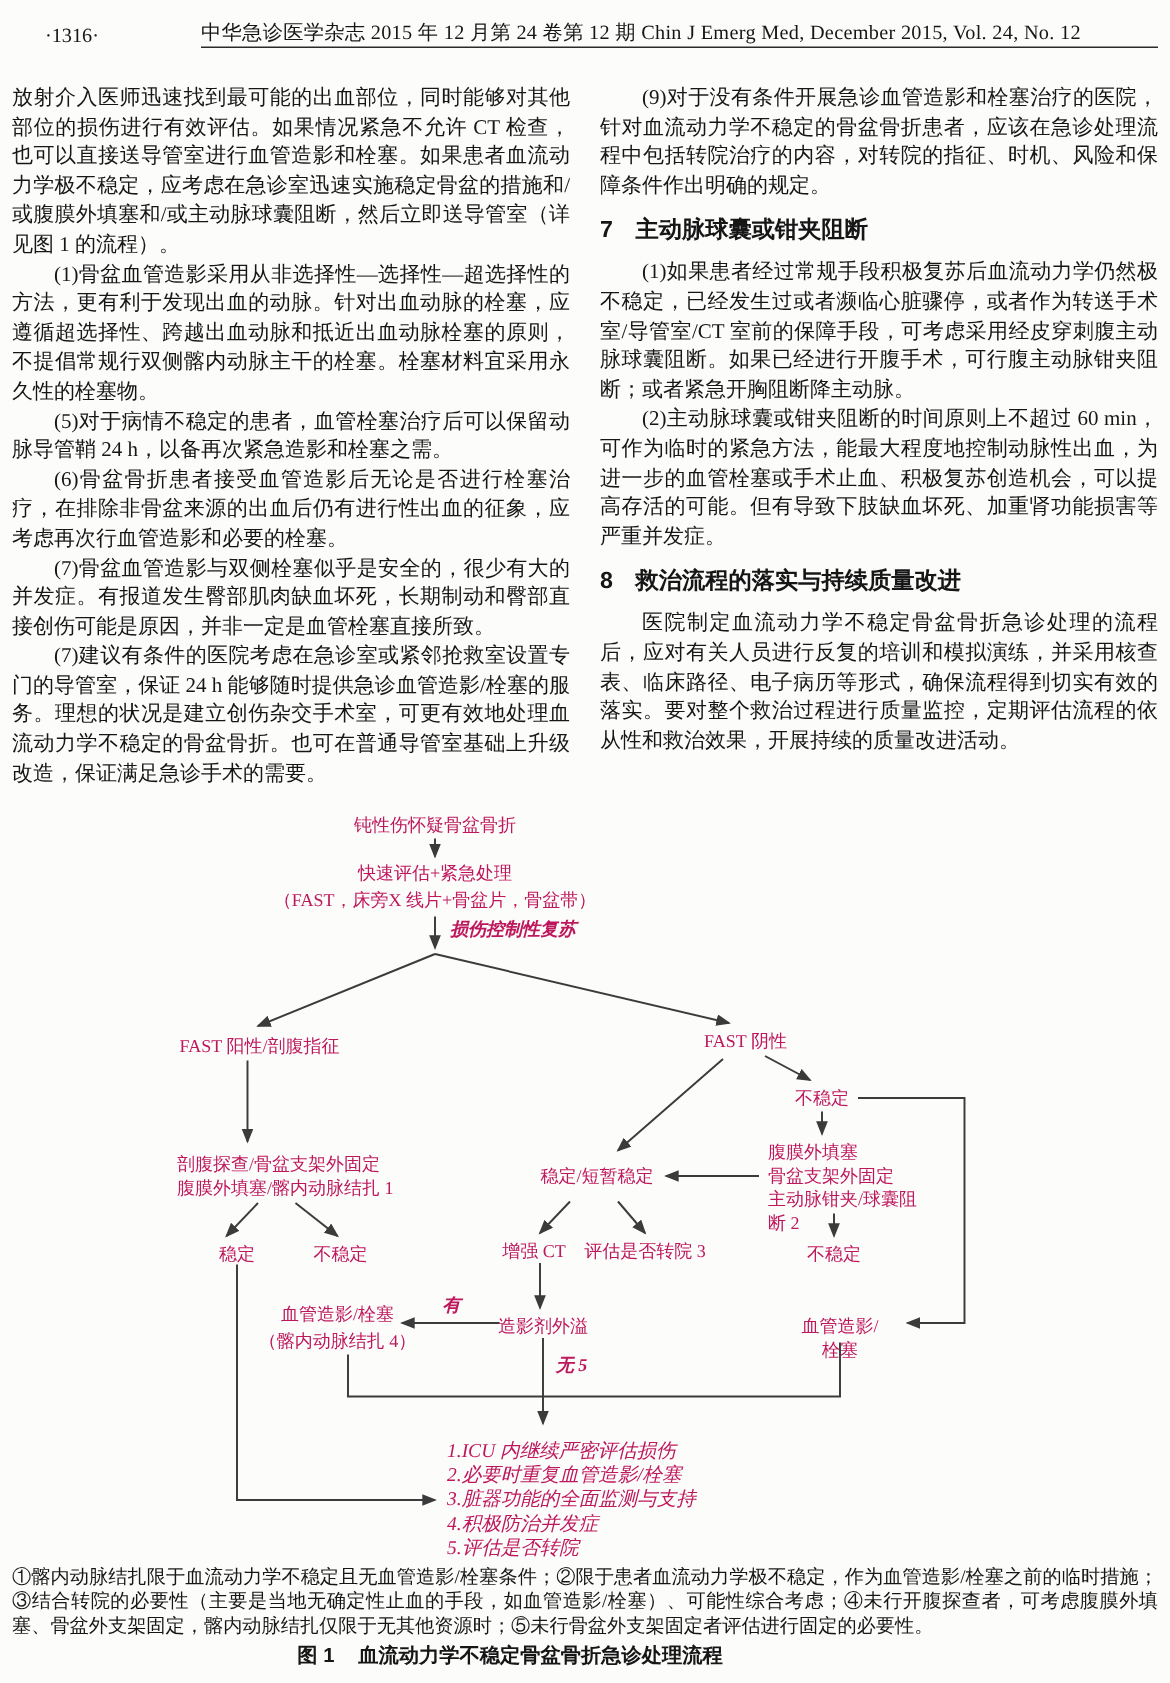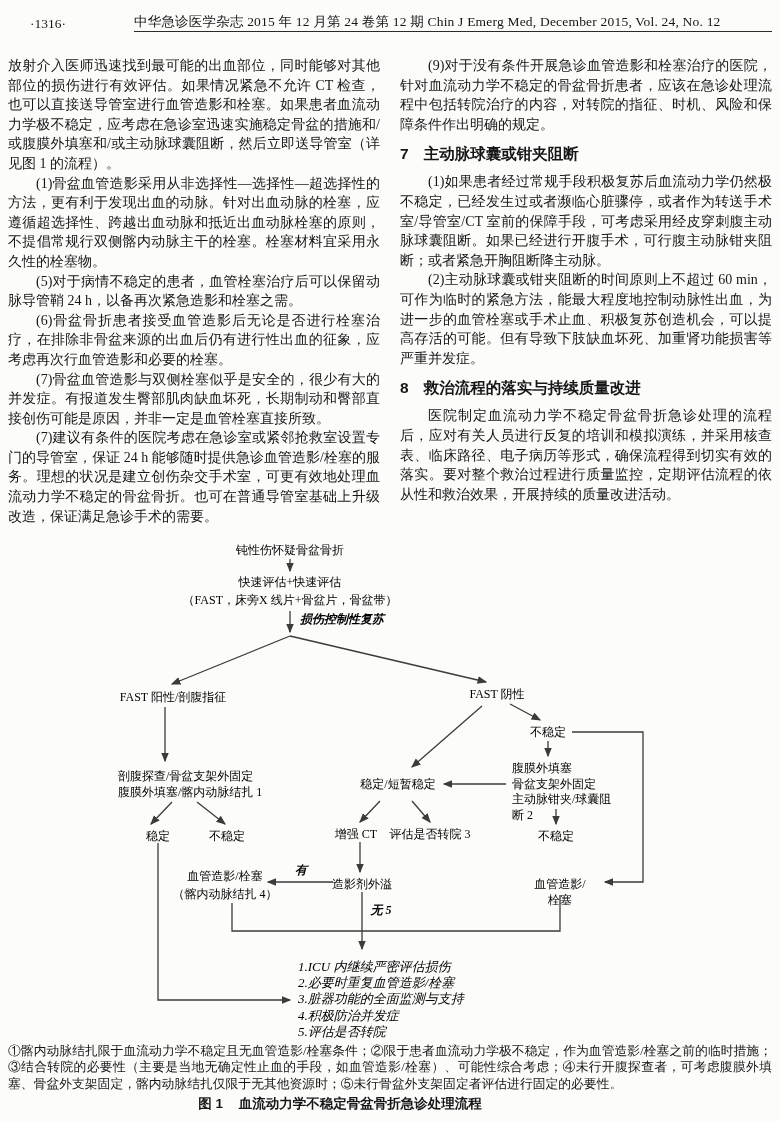--- a/index.html
+++ b/index.html
@@ -18,21 +18,21 @@
   .col{width:372px;font-size:14px;line-height:19.6px;text-align:justify;}
   .para{margin:0;text-indent:2em;}
   .para.noindent{text-indent:0;}
   .section-heading{
     font-family:"Liberation Sans","DejaVu Sans",sans-serif;
     font-weight:bold;font-size:15.5px;line-height:20px;
     margin:10px 0 8px;display:flex;text-indent:0;
   }
   .section-heading .num{margin-right:15px;}
   
-  .flowchart{position:absolute;top:540px;left:0;width:616px;height:502px;font-size:12px;color:#000000;line-height:15.5px;}
+  .flowchart{position:absolute;top:540px;left:0;width:616px;height:502px;font-size:12px;color:#be185d;line-height:15.5px;}
   .flowchart svg{position:absolute;left:0;top:0;pointer-events:none;}
   .fnode{position:absolute;white-space:pre-line;}
   .fnode.centered{transform:translateX(-50%);text-align:center;}
   .fnode.lh18{line-height:18px;}
   .ital{font-style:italic;font-weight:bold;}
   .icu-list{font-size:13px;line-height:16.2px;font-style:italic;}
   
   .footnotes{position:absolute;top:1043px;left:8px;width:764px;font-size:12.8px;line-height:16.4px;text-align:justify;}
   .caption{position:absolute;top:1095px;left:0;width:680px;text-align:center;
     font-family:"Liberation Sans","DejaVu Sans",sans-serif;font-weight:bold;font-size:13.5px;}
@@ -98,21 +98,21 @@
         <path d="M412,261 L430,282" marker-end="url(#ah)"></path>
         <path d="M360,302 V332" marker-end="url(#ah)"></path>
         <path d="M333,342 H268" marker-end="url(#ah)"></path>
         <path d="M362,352 V409" marker-end="url(#ah)"></path>
         <path d="M232,363 V391 H560 V355"></path>
         <path d="M158,303 V460 H290" marker-end="url(#ah)"></path>
       </g>
     </svg>
 
     <div class="fnode centered" style="left:290px;top:3px;">钝性伤怀疑骨盆骨折</div>
-    <div class="fnode centered lh18" style="left:290px;top:33px;">快速评估+快速评估
+    <div class="fnode centered lh18" style="left:290px;top:33px;">快速评估+紧急处理
 （FAST，床旁X 线片+骨盆片，骨盆带）</div>
     <div class="fnode ital" style="left:300px;top:72px;">损伤控制性复苏</div>
     <div class="fnode centered" style="left:173px;top:150px;">FAST 阳性/剖腹指征</div>
     <div class="fnode centered" style="left:497px;top:147px;">FAST 阴性</div>
     <div class="fnode" style="left:118px;top:229px;">剖腹探查/骨盆支架外固定
 腹膜外填塞/髂内动脉结扎 1</div>
     <div class="fnode centered" style="left:548px;top:185px;">不稳定</div>
     <div class="fnode" style="left:512px;top:221px;">腹膜外填塞
 骨盆支架外固定
 主动脉钳夹/球囊阻断 2</div>

